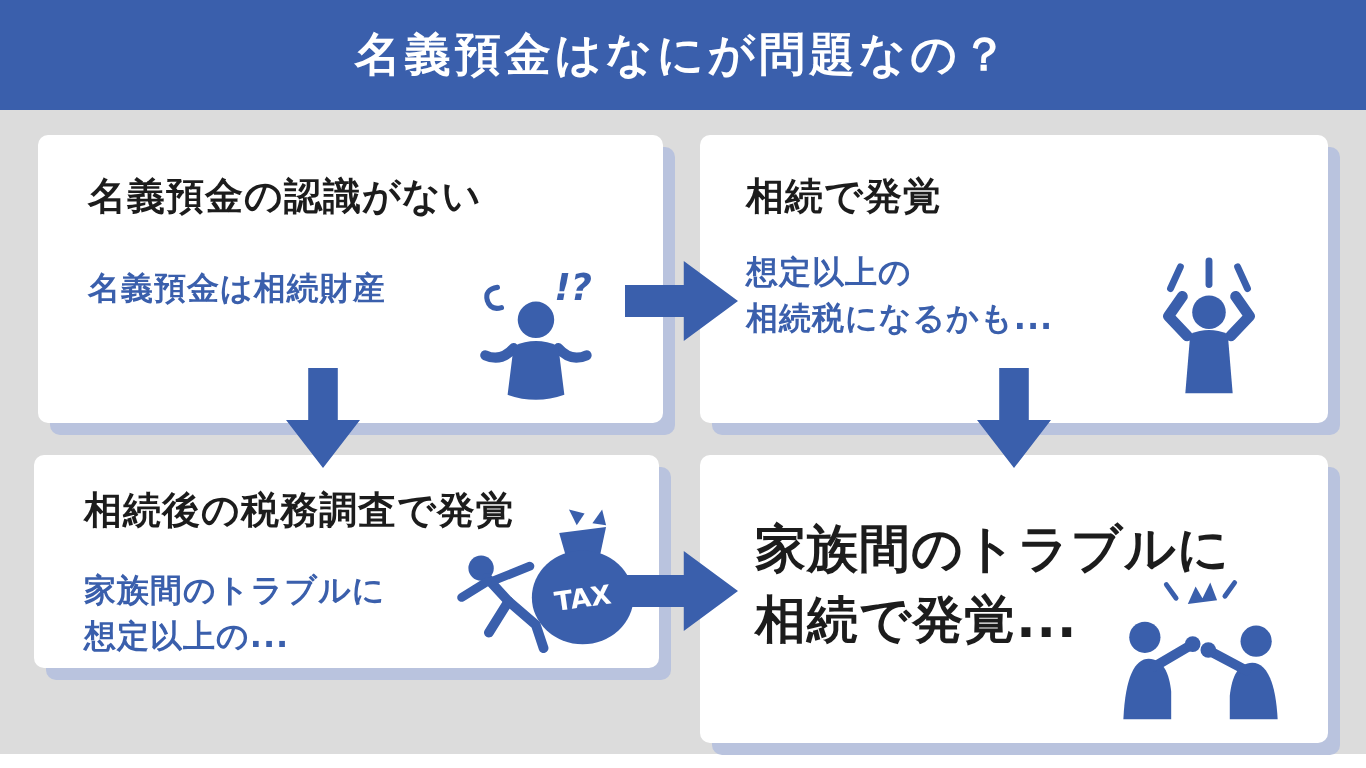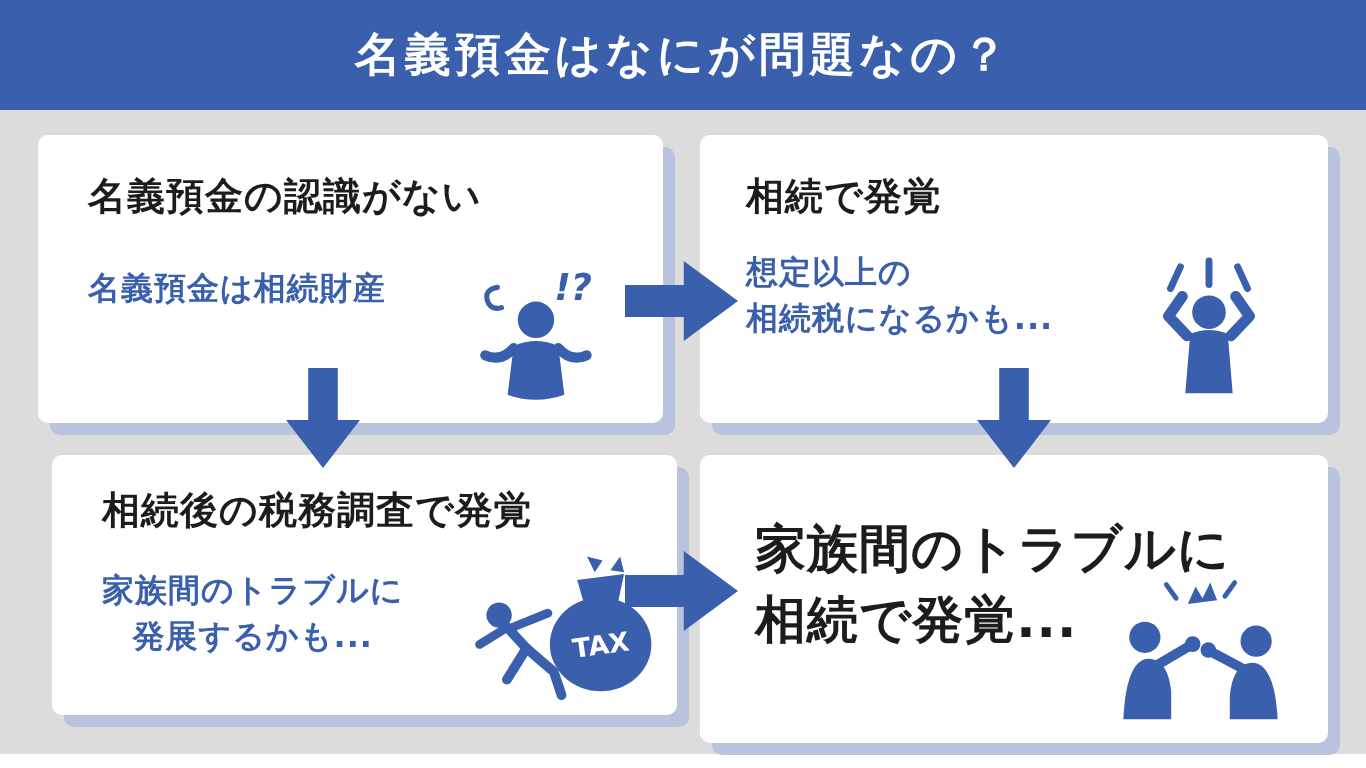--- a/index.html
+++ b/index.html
@@ -18,21 +18,21 @@
   }
   
   .footer-strip{position:absolute;left:0;bottom:0;width:1366px;height:14px;background:#ffffff;}
   
   .card{
     position:absolute;background:#ffffff;border-radius:10px;
     box-shadow:12px 12px 0 #b9c3de;z-index:1;
   }
   .card1{left:38px;top:135px;width:625px;height:288px;}
   .card2{left:700px;top:135px;width:628px;height:288px;}
-  .card3{left:52px;top:455px;width:625px;height:260px;text-align:center;}
+  .card3{left:34px;top:455px;width:625px;height:213px;}
   .card4{left:700px;top:455px;width:628px;height:288px;}
   .card-title{
     position:absolute;margin:0;color:#1c1c1c;font-size:38px;font-weight:bold;
     letter-spacing:1px;line-height:1.35;
   }
   .card-note{
     position:absolute;margin:0;color:#3a5fac;font-size:32px;font-weight:bold;
     letter-spacing:1px;line-height:1.45;
   }
   .card-note span{display:block;}
@@ -97,21 +97,21 @@
       <path d="M50 88 C42 97 33 100 22 95" fill="none" stroke="#3a5fac" stroke-width="10" stroke-linecap="round"></path>
       <path d="M94 88 C102 97 111 100 122 95" fill="none" stroke="#3a5fac" stroke-width="10" stroke-linecap="round"></path>
       <path d="M50 86 Q72 76 94 86 L100 134 Q72 144 44 134 Z" fill="#3a5fac"></path>
     </svg>
   </section>
 
   <section class="card card3">
     <h2 class="card-title">相続後の税務調査で発覚</h2>
     <p class="card-note">
       <span>家族間のトラブルに</span>
-      <span>発展するかも...</span>
+      <span>想定以上の...</span>
     </p>
     <svg class="icon icon3" viewBox="0 0 210 190">
       <polygon points="126,82 160,76 166,48 118,54" fill="#3a5fac"></polygon>
       <path d="M136 46 l-8 -16 l16 4 z" fill="#3a5fac"></path>
       <path d="M152 44 l10 -14 l4 16 z" fill="#3a5fac"></path>
       <ellipse cx="142" cy="120" rx="52" ry="48" fill="#3a5fac"></ellipse>
       <text x="142" y="130" text-anchor="middle" font-size="27" font-weight="bold" fill="#ffffff" transform="rotate(-8 142 120)">TAX</text>
       <circle cx="38" cy="90" r="13" fill="#3a5fac"></circle>
       <path d="M44 100 L66 124" stroke="#3a5fac" stroke-width="10" stroke-linecap="round"></path>
       <path d="M48 104 L88 88" stroke="#3a5fac" stroke-width="9" stroke-linecap="round"></path>

